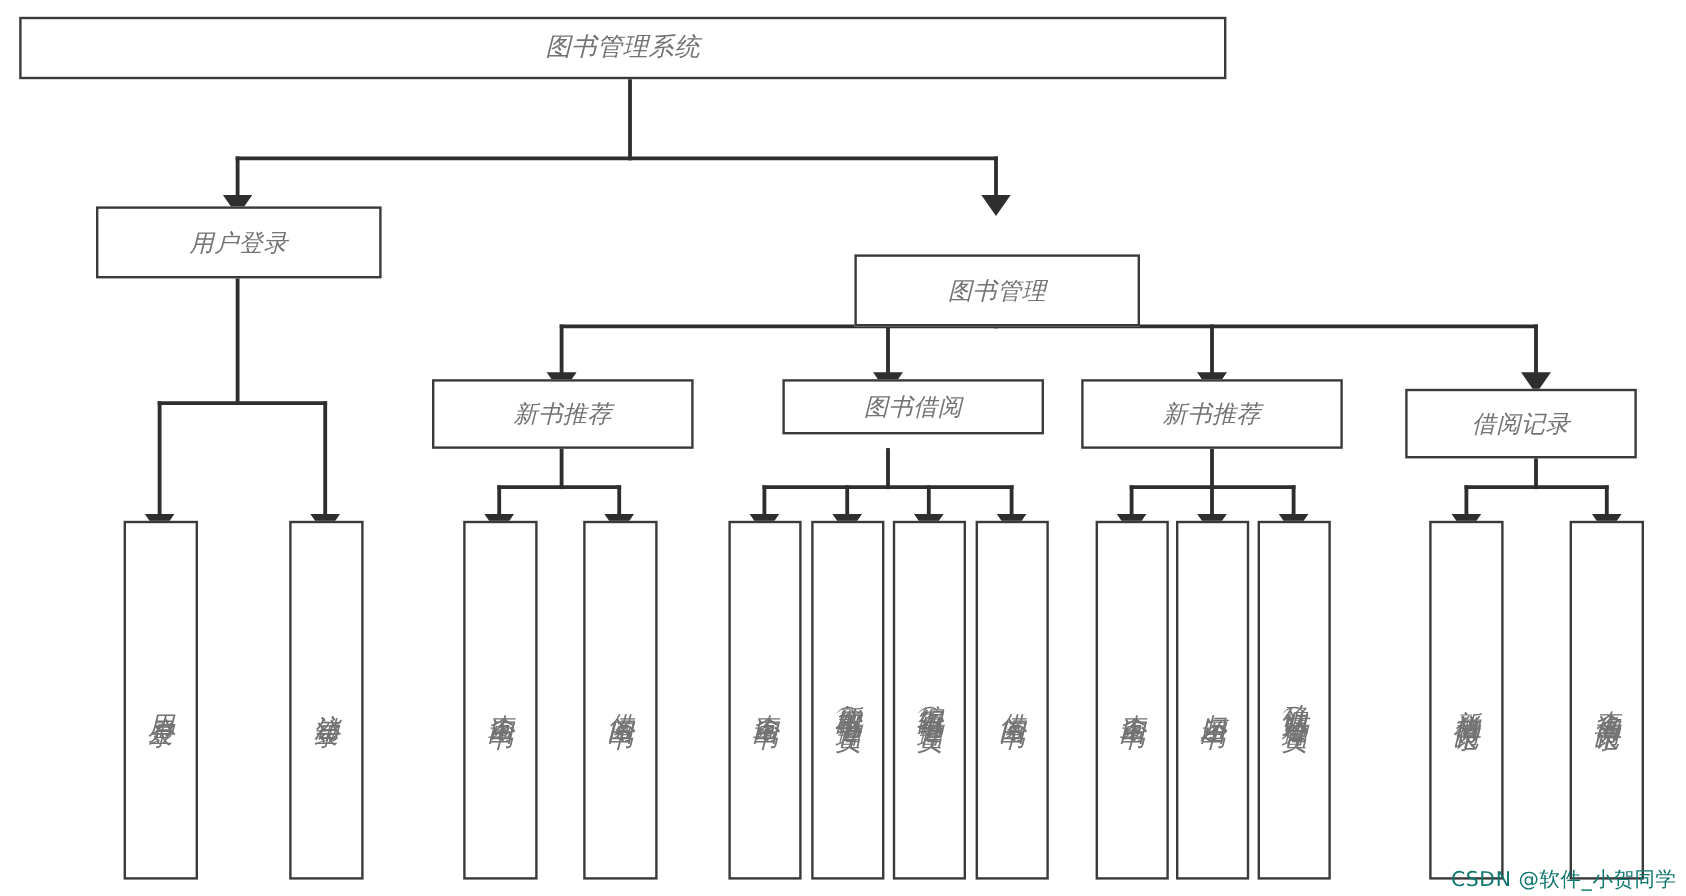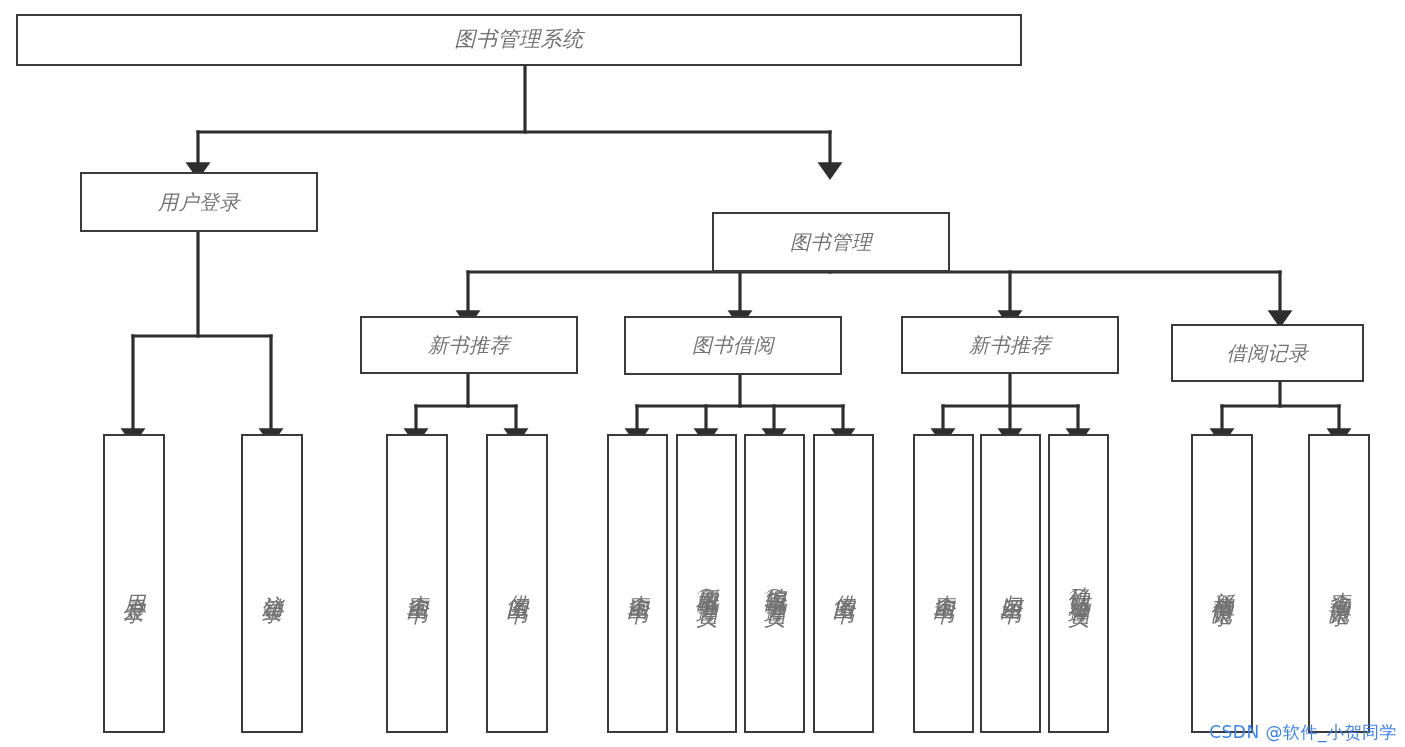--- a/index.html
+++ b/index.html
@@ -64,21 +64,21 @@
     line-height: 1.05;
     letter-spacing: 3px;
     max-height: 100%;
   }
   
   #watermark {
     position: absolute;
     right: 8px;
     bottom: 3px;
     font-size: 17px;
-    color: #3b82f6;
+    color: #0f766e;
     white-space: nowrap;
     font-family: "DejaVu Sans", "Liberation Sans", sans-serif;
     letter-spacing: 0.5px;
   }
 </style>
 </head>
 <body>
 
 <div id="diagram-root">
 
@@ -139,21 +139,21 @@
   <div class="node horiz" style="left:80px; top:172px; width:238px; height:60px;">
     <span class="label">用户登录</span>
   </div>
   <div class="node horiz" style="left:712px; top:172px; width:238px; height:60px;margin-top:40px;">
     <span class="label">图书管理</span>
   </div>
 
   <div class="node horiz" style="left:360px; top:316px; width:218px; height:58px;">
     <span class="label">新书推荐</span>
   </div>
-  <div class="node horiz" style="left:624px; top:316px; width:218px; height:59px;">
+  <div class="node horiz" style="left:652px; top:316px; width:218px; height:46px;">
     <span class="label">图书借阅</span>
   </div>
   <div class="node horiz" style="left:901px; top:316px; width:218px; height:58px;">
     <span class="label">新书推荐</span>
   </div>
   <div class="node horiz" style="left:1171px; top:324px; width:193px; height:58px;">
     <span class="label">借阅记录</span>
   </div>
 
   <div class="node vert" style="left:103px; top:434px; width:62px; height:299px;">

